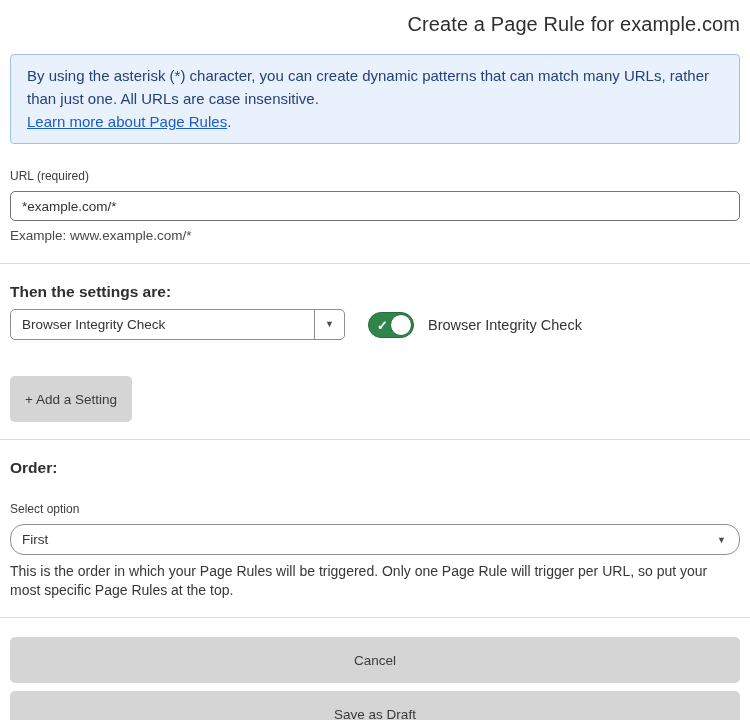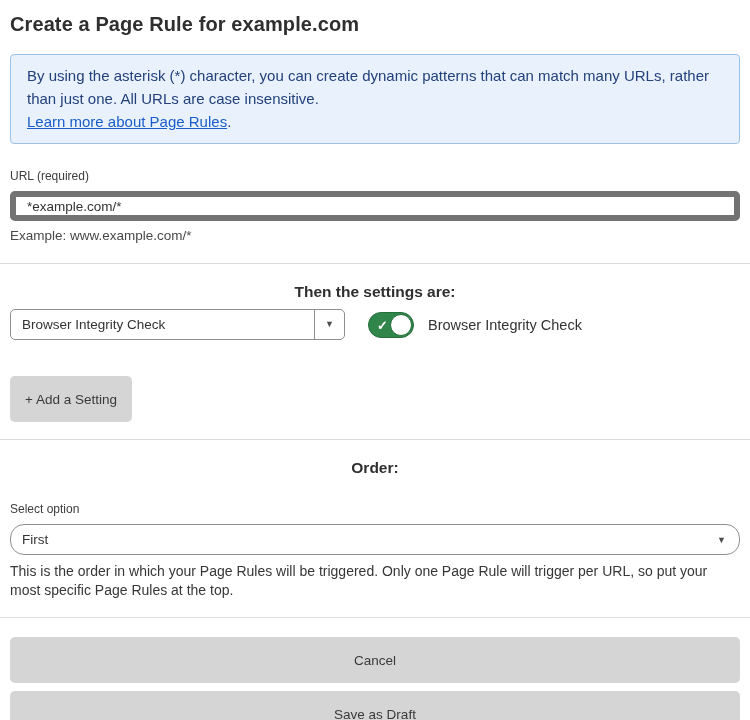--- a/index.html
+++ b/index.html
@@ -9,23 +9,24 @@
     font-family: "Liberation Sans", sans-serif;
     color: #313131;
     overflow: hidden;
   }
   .page { padding: 12px 10px 0; }
 
   h1.page-title {
     margin: 0;
     font-size: 20px;
     line-height: 25px;
-    font-weight: 700;
+    font-weight: 400;
     color: #2f2f2f;
     letter-spacing: 0.1px;
+    text-align: right;
   }
 
   .info-box {
     margin-top: 17px;
     background: #e9f2fc;
     border: 1px solid #9cc2e8;
     border-radius: 4px;
     padding: 9px 16px 10px;
     font-size: 15px;
     line-height: 23px;
@@ -41,21 +42,21 @@
   .field-label {
     margin-top: 25px;
     font-size: 12px;
     color: #3d3d3d;
   }
   .text-input {
     display: block;
     width: 100%;
     height: 30px;
     margin-top: 8px;
-    border: 6px solid #737373;
+    border: 1px solid #737373;
     border-radius: 5px;
     padding: 0 11px;
     font-family: "Liberation Sans", sans-serif;
     font-size: 13.5px;
     color: #333333;
     background: #ffffff;
     outline: none;
   }
   .field-hint {
     margin-top: 7px;
@@ -67,21 +68,20 @@
     border: none;
     border-top: 1px solid #dcdcdc;
     margin: 20px -10px 0;
   }
 
   h2.section-heading {
     margin: 19px 0 0;
     font-size: 15.5px;
     font-weight: 700;
     color: #2f2f2f;
-    text-align: center;
   }
 
   .setting-row {
     margin-top: 8px;
     display: flex;
     align-items: center;
   }
   .dropdown {
     width: 335px;
     height: 31px;

